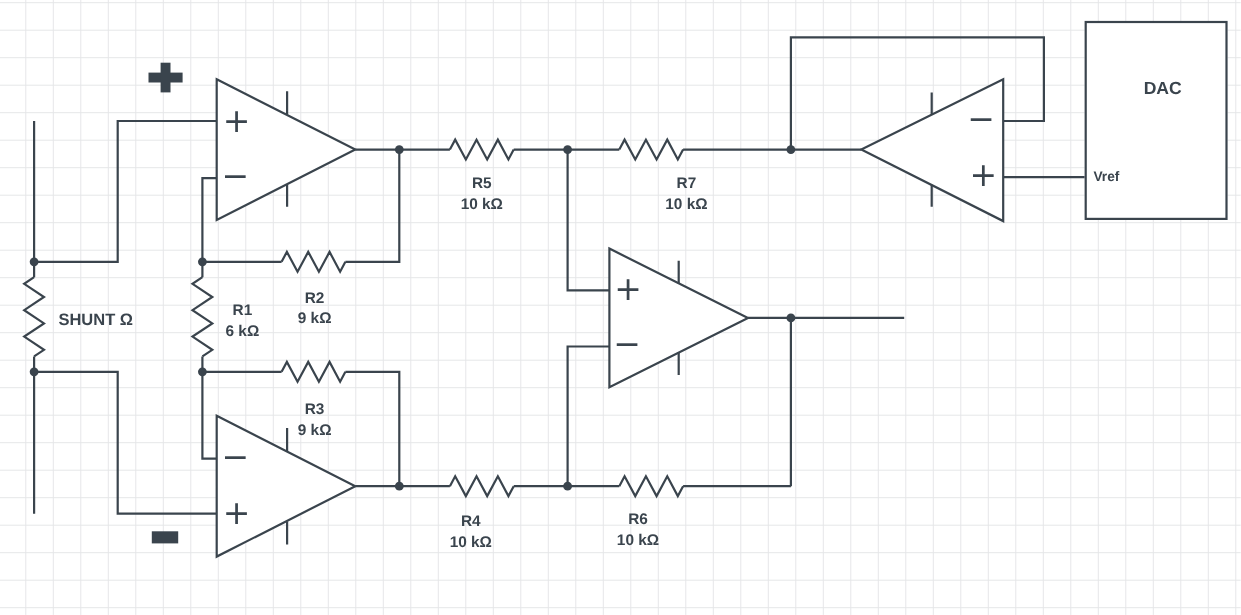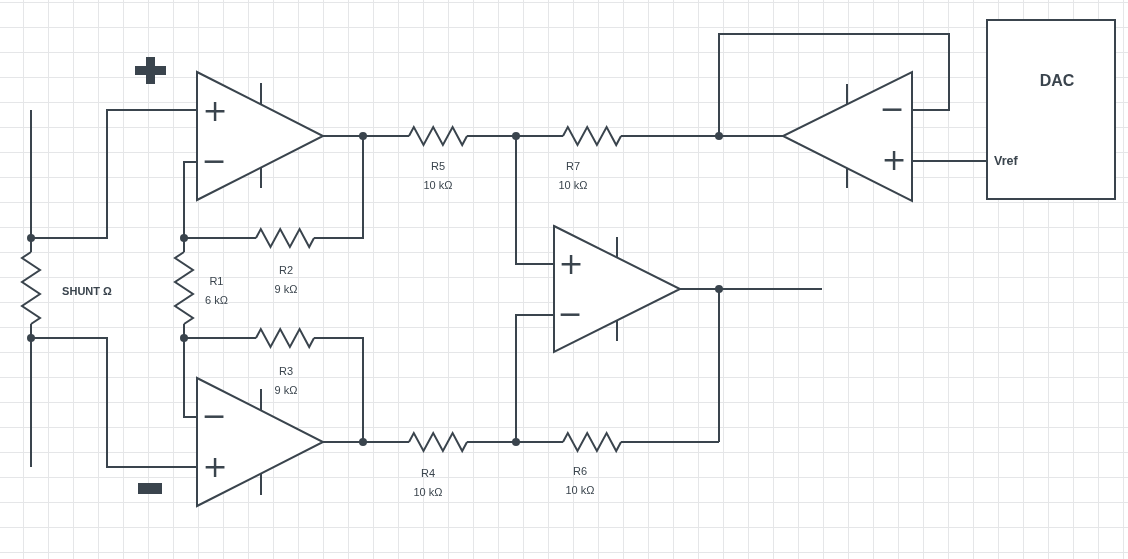--- a/index.html
+++ b/index.html
@@ -20,30 +20,30 @@
     background-position:-2px 2px;
     font-family:"Liberation Sans","DejaVu Sans",sans-serif;
     color:var(--ink);
   }
   svg.schematic{position:absolute;left:0;top:0;}
   .wire{stroke:var(--ink);stroke-width:2;fill:none;}
   .comp{stroke:var(--ink);stroke-width:2;fill:#ffffff;}
   .dot{fill:var(--ink);stroke:none;}
   .lbl{
     position:absolute;transform:translate(-50%,-50%);
-    font-size:11px;font-weight:bold;white-space:nowrap;line-height:1;
+    font-size:15px;font-weight:bold;white-space:nowrap;line-height:1;
   }
   .lbl.big{font-size:16px;padding-left:10px;}
   .lbl-left{
     position:absolute;transform:translateY(-50%);
     font-size:12.5px;font-weight:bold;white-space:nowrap;line-height:1;
   }
   .rlbl{
     position:absolute;transform:translateX(-50%);
-    text-align:center;font-size:11px;font-weight:normal;line-height:19px;white-space:nowrap;
+    text-align:center;font-size:14px;font-weight:bold;line-height:19px;white-space:nowrap;
   }
   .rlbl span{display:block;}
   .rlbl.left-align{transform:none;text-align:center;}
   .sign{
     position:absolute;transform:translate(-50%,-50%);
     font-family:"DejaVu Sans",sans-serif;
     font-size:30px;font-weight:400;line-height:1;white-space:nowrap;
   }
   .plus-sym{position:absolute;left:135px;top:57px;width:31px;height:27px;}
   .plus-sym::before{content:"";position:absolute;left:0;top:9px;width:31px;height:9px;background:var(--ink);}
@@ -146,21 +146,21 @@
     <span>10 kΩ</span>
   </div>
   <div class="rlbl" style="left:438px;top:157px">
     <span>R5</span>
     <span>10 kΩ</span>
   </div>
   <div class="rlbl" style="left:580px;top:462px">
     <span>R6</span>
     <span>10 kΩ</span>
   </div>
-  <div class="rlbl" style="left:573px;top:157px">
+  <div class="rlbl" style="left:624px;top:157px">
     <span>R7</span>
     <span>10 kΩ</span>
   </div>
 
   <span class="sign" style="left:215px;top:111px">+</span>
   <span class="sign" style="left:214px;top:161px">−</span>
 
   <span class="sign" style="left:214px;top:416px">−</span>
   <span class="sign" style="left:215px;top:467px">+</span>
 

